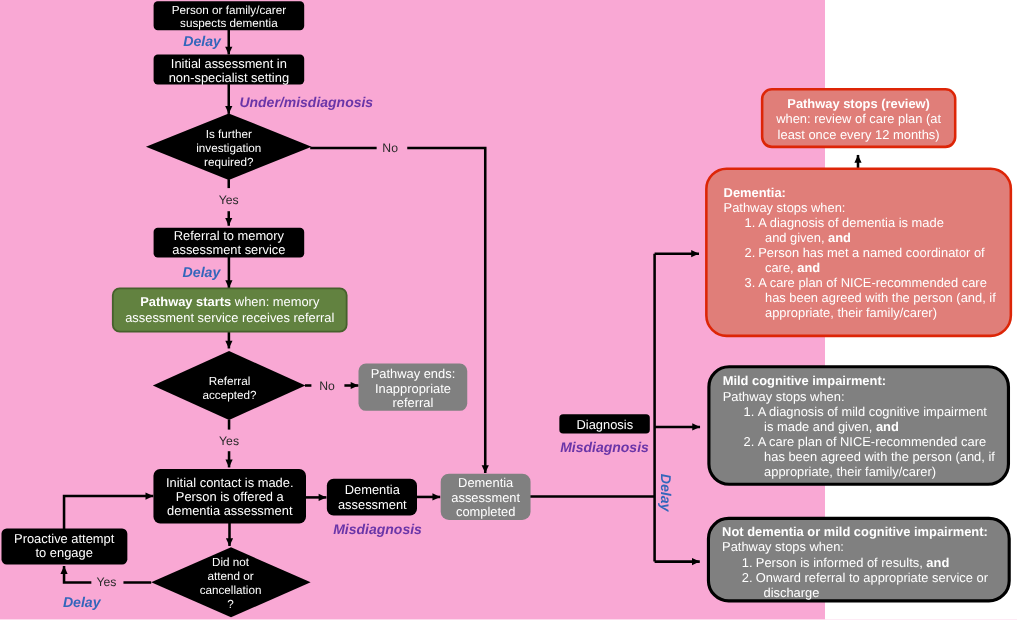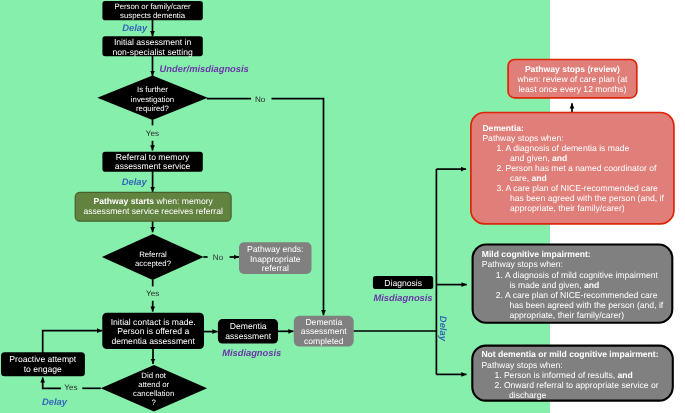--- a/index.html
+++ b/index.html
@@ -1,19 +1,19 @@
 <!DOCTYPE html>
 <html><head>
 <meta charset="utf-8">
 <style>
   html,body{margin:0;padding:0;background:#ffffff;}
   body{width:685px;height:413px;overflow:hidden;
        font-family:"Liberation Sans",sans-serif;
        -webkit-font-smoothing:antialiased;}
-  #chart{position:relative;width:550px;height:413px;background:#86efac;}
+  #chart{position:relative;width:550px;height:413px;background:#f9a8d4;}
   svg{display:block;shape-rendering:geometricPrecision;}
   svg text{-webkit-font-smoothing:antialiased;text-rendering:geometricPrecision;}
   .bx{fill:#000000;}
   .bx-green{fill:#628240;stroke:#46602c;stroke-width:1.2;}
   .bx-grey{fill:#808080;stroke:#000000;stroke-width:2.1;}
   .bx-grey-soft{fill:#808080;stroke:none;}
   .bx-red{fill:#e07e79;stroke:#dd2507;stroke-width:1.7;}
   .t{fill:#ffffff;font-size:8.6px;text-anchor:middle;}
   .t-left{fill:#ffffff;font-size:8.6px;text-anchor:start;}
   .t-sm{font-size:7.8px;}

